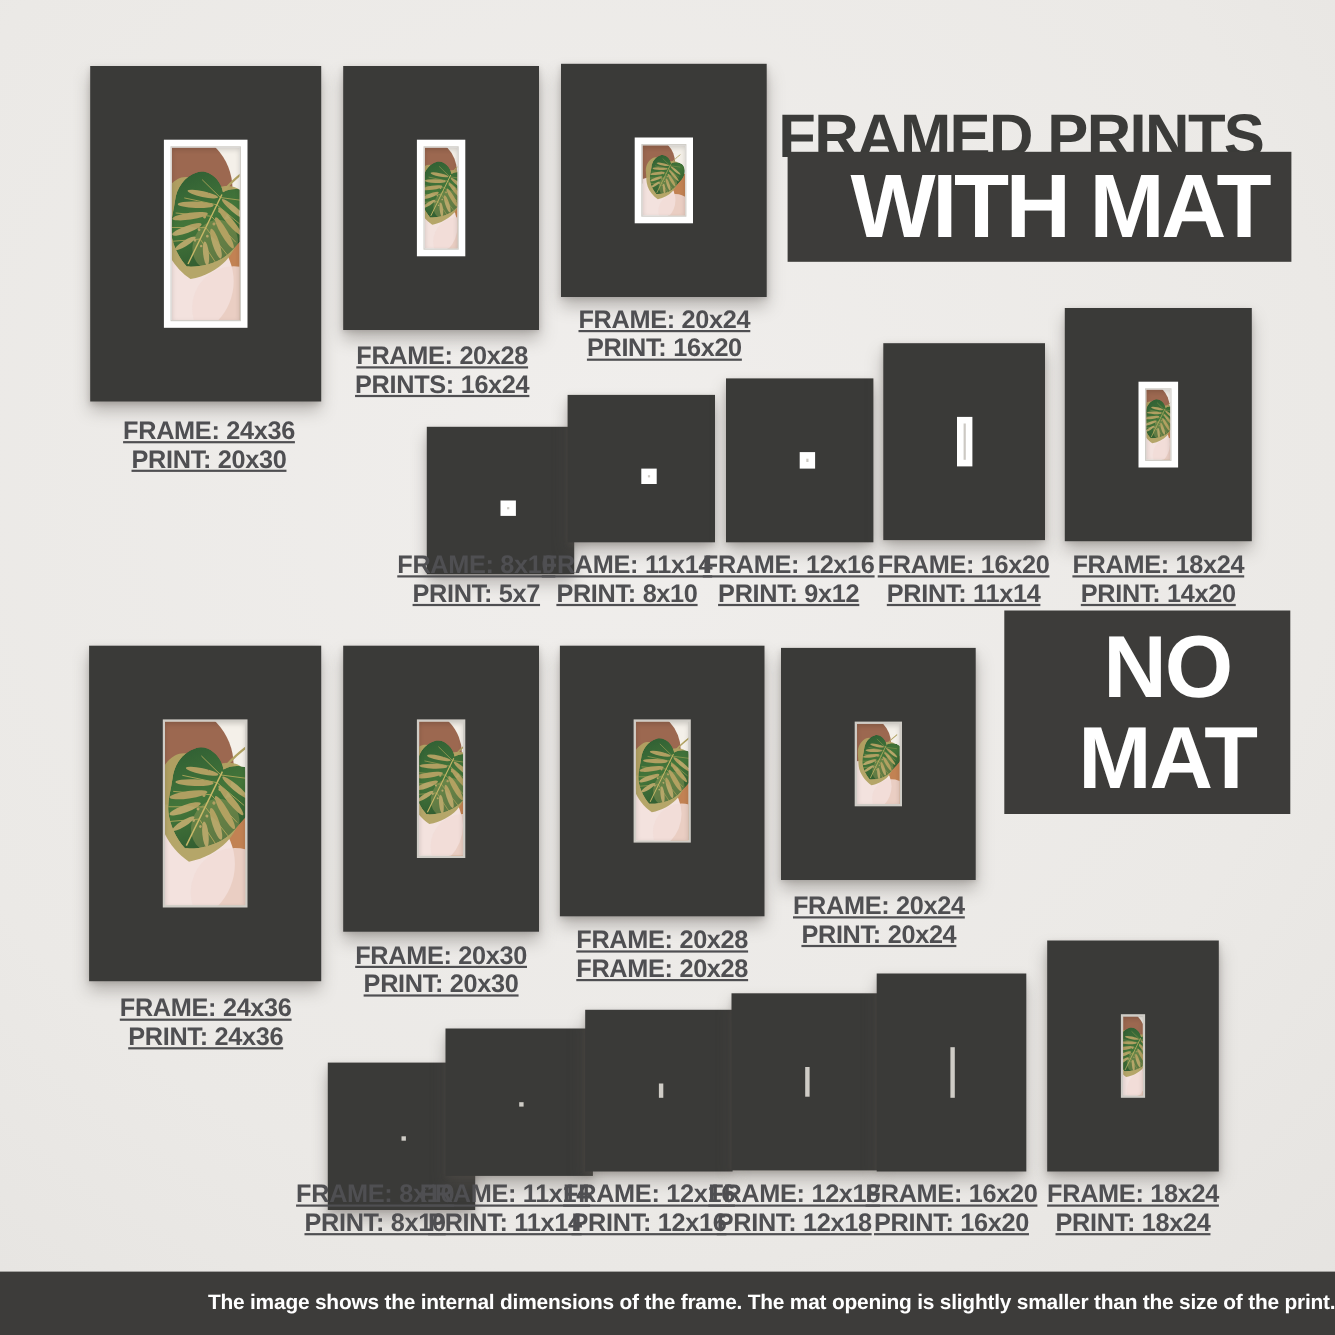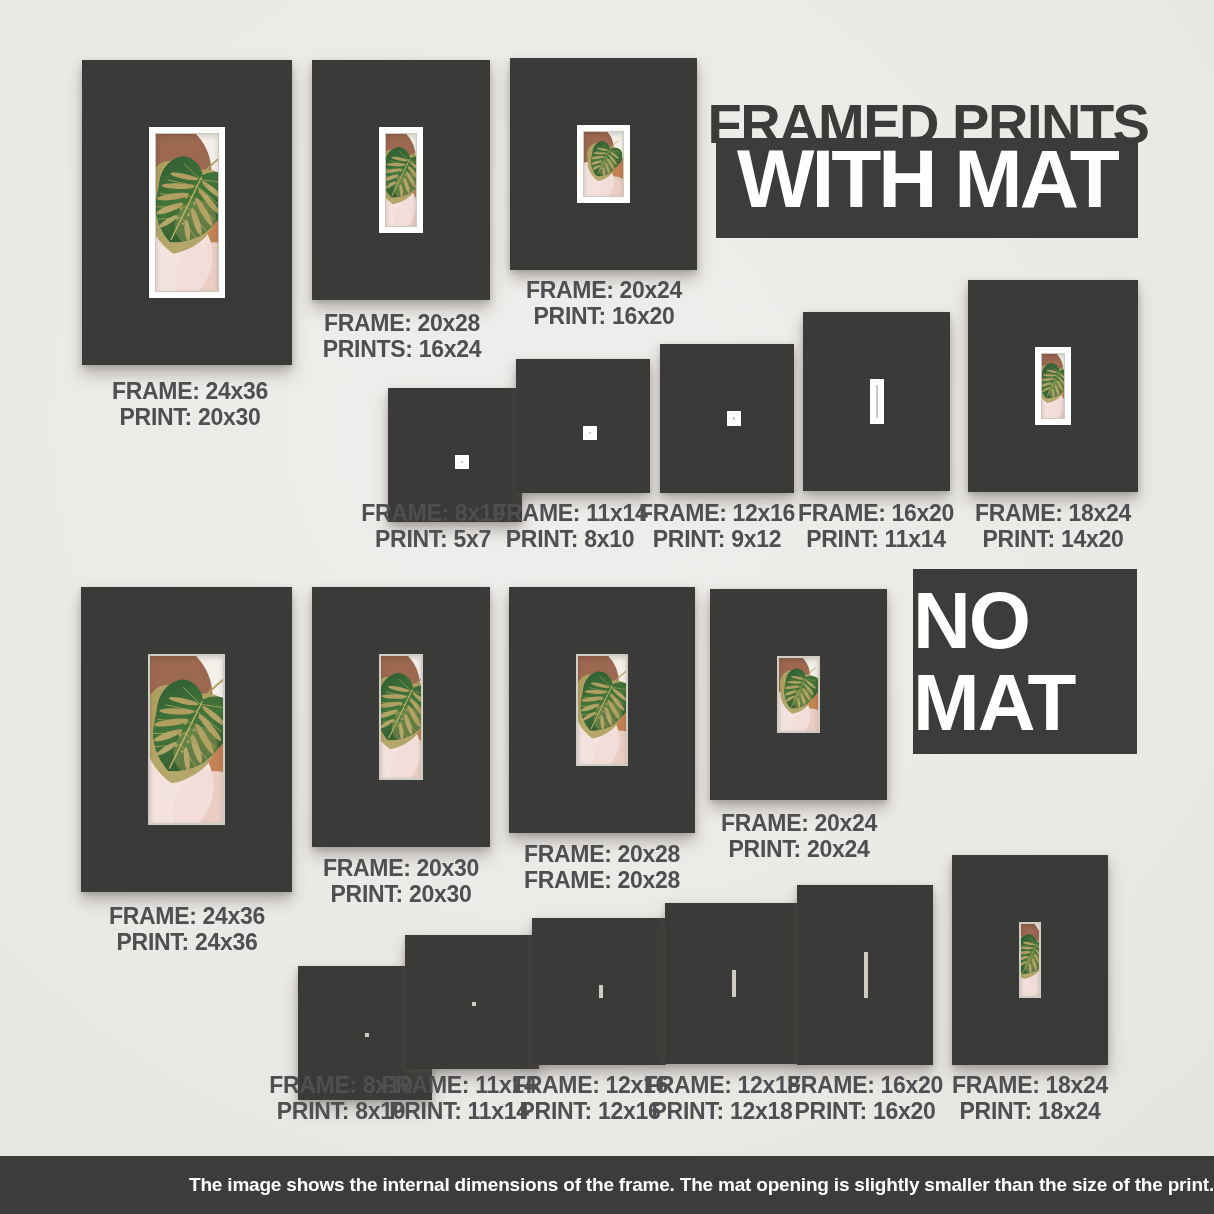--- a/index.html
+++ b/index.html
@@ -22,38 +22,39 @@
   .matted .mat{padding:max(7px,8.5%);}
   .no-mat .mat{padding:2px;background:#cfccc6;}
   .art-wrap{position:relative;width:100%;height:100%;overflow:hidden;}
   .matted .art-wrap{outline:1px solid #ccc9c3;}
   .art{display:block;width:100%;height:100%;}
   .glass{position:absolute;inset:0;box-shadow:inset 0 2px 5px rgba(0,0,0,.16);}
   .frame-label{
     position:absolute;transform:translateX(-50%);
     text-align:center;white-space:nowrap;
     font-size:23px;font-weight:bold;line-height:26px;
-    color:#4f4f52;letter-spacing:-0.3px;
+    color:#4f4f52;letter-spacing:-0.3px;text-decoration:underline;
   }
   .page-title{
     position:absolute;left:928px;top:52px;transform:translateX(-50%);
     font-size:56px;font-weight:bold;color:#3b3b39;
     letter-spacing:-1.5px;white-space:nowrap;line-height:1;margin-top:44px;
   }
   .banner{
     position:absolute;background:#3d3c3a;color:#ffffff;
-    display:flex;align-items:flex-start;justify-content:center;
+    display:flex;align-items:center;justify-content:center;
     font-weight:bold;
+    padding-left:36px;
   }
   .banner-with-mat{
     left:716px;top:138px;width:422px;height:100px;
     font-size:82px;letter-spacing:-3px;line-height:1;
   }
   .banner-no-mat{
-    left:913px;top:569px;width:224px;height:185px;
+    left:913px;top:555px;width:224px;height:185px;
     font-size:80px;line-height:82px;letter-spacing:-2px;
     flex-direction:column;
   }
   .footer-bar{
     position:absolute;left:0;top:1156px;width:1214px;height:58px;
     background:#3d3c3a;color:#ffffff;
     display:flex;align-items:center;justify-content:flex-end;
     font-size:19px;font-weight:bold;letter-spacing:-0.2px;
   }
   .svg-defs{position:absolute;width:0;height:0;}

